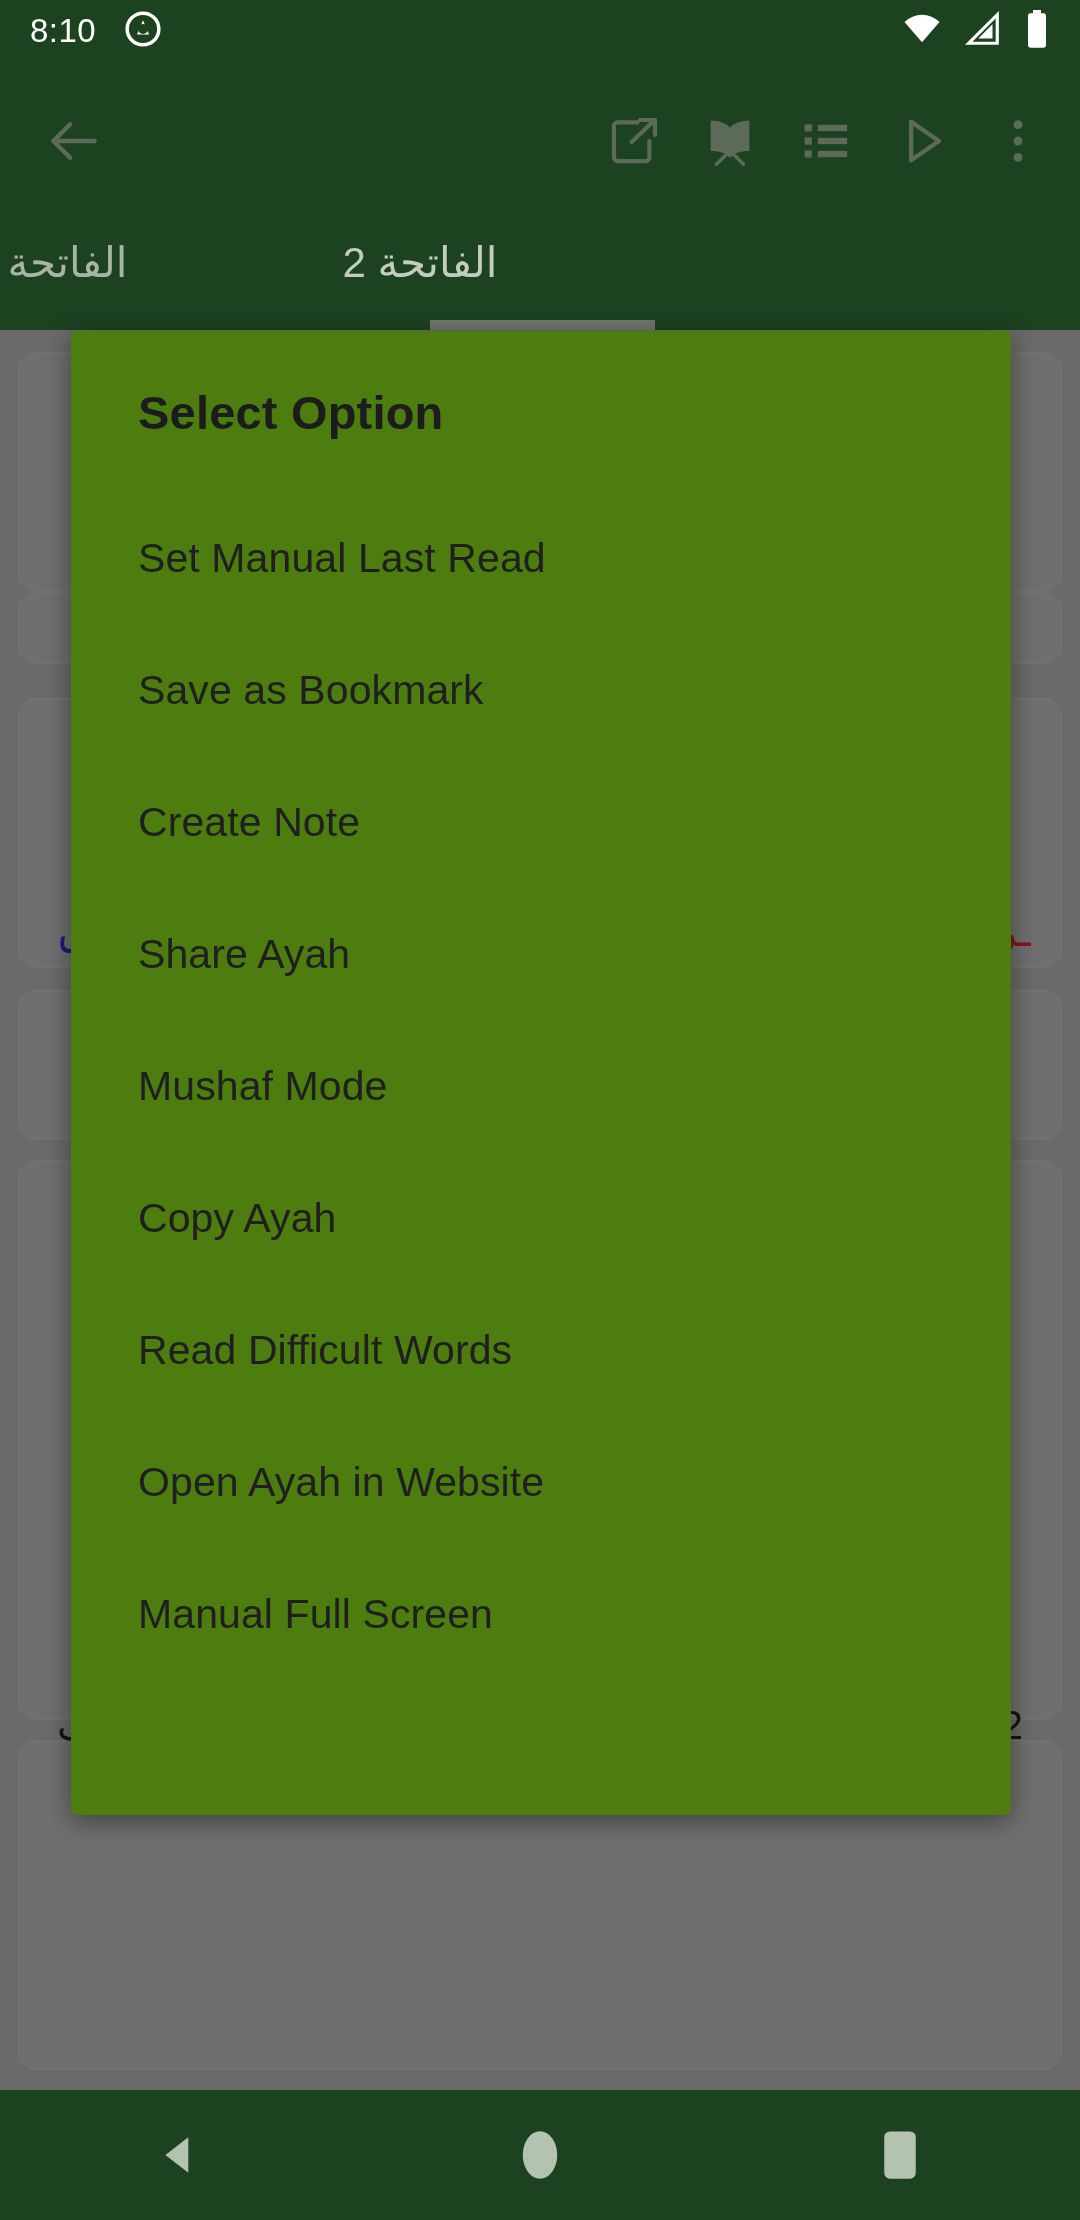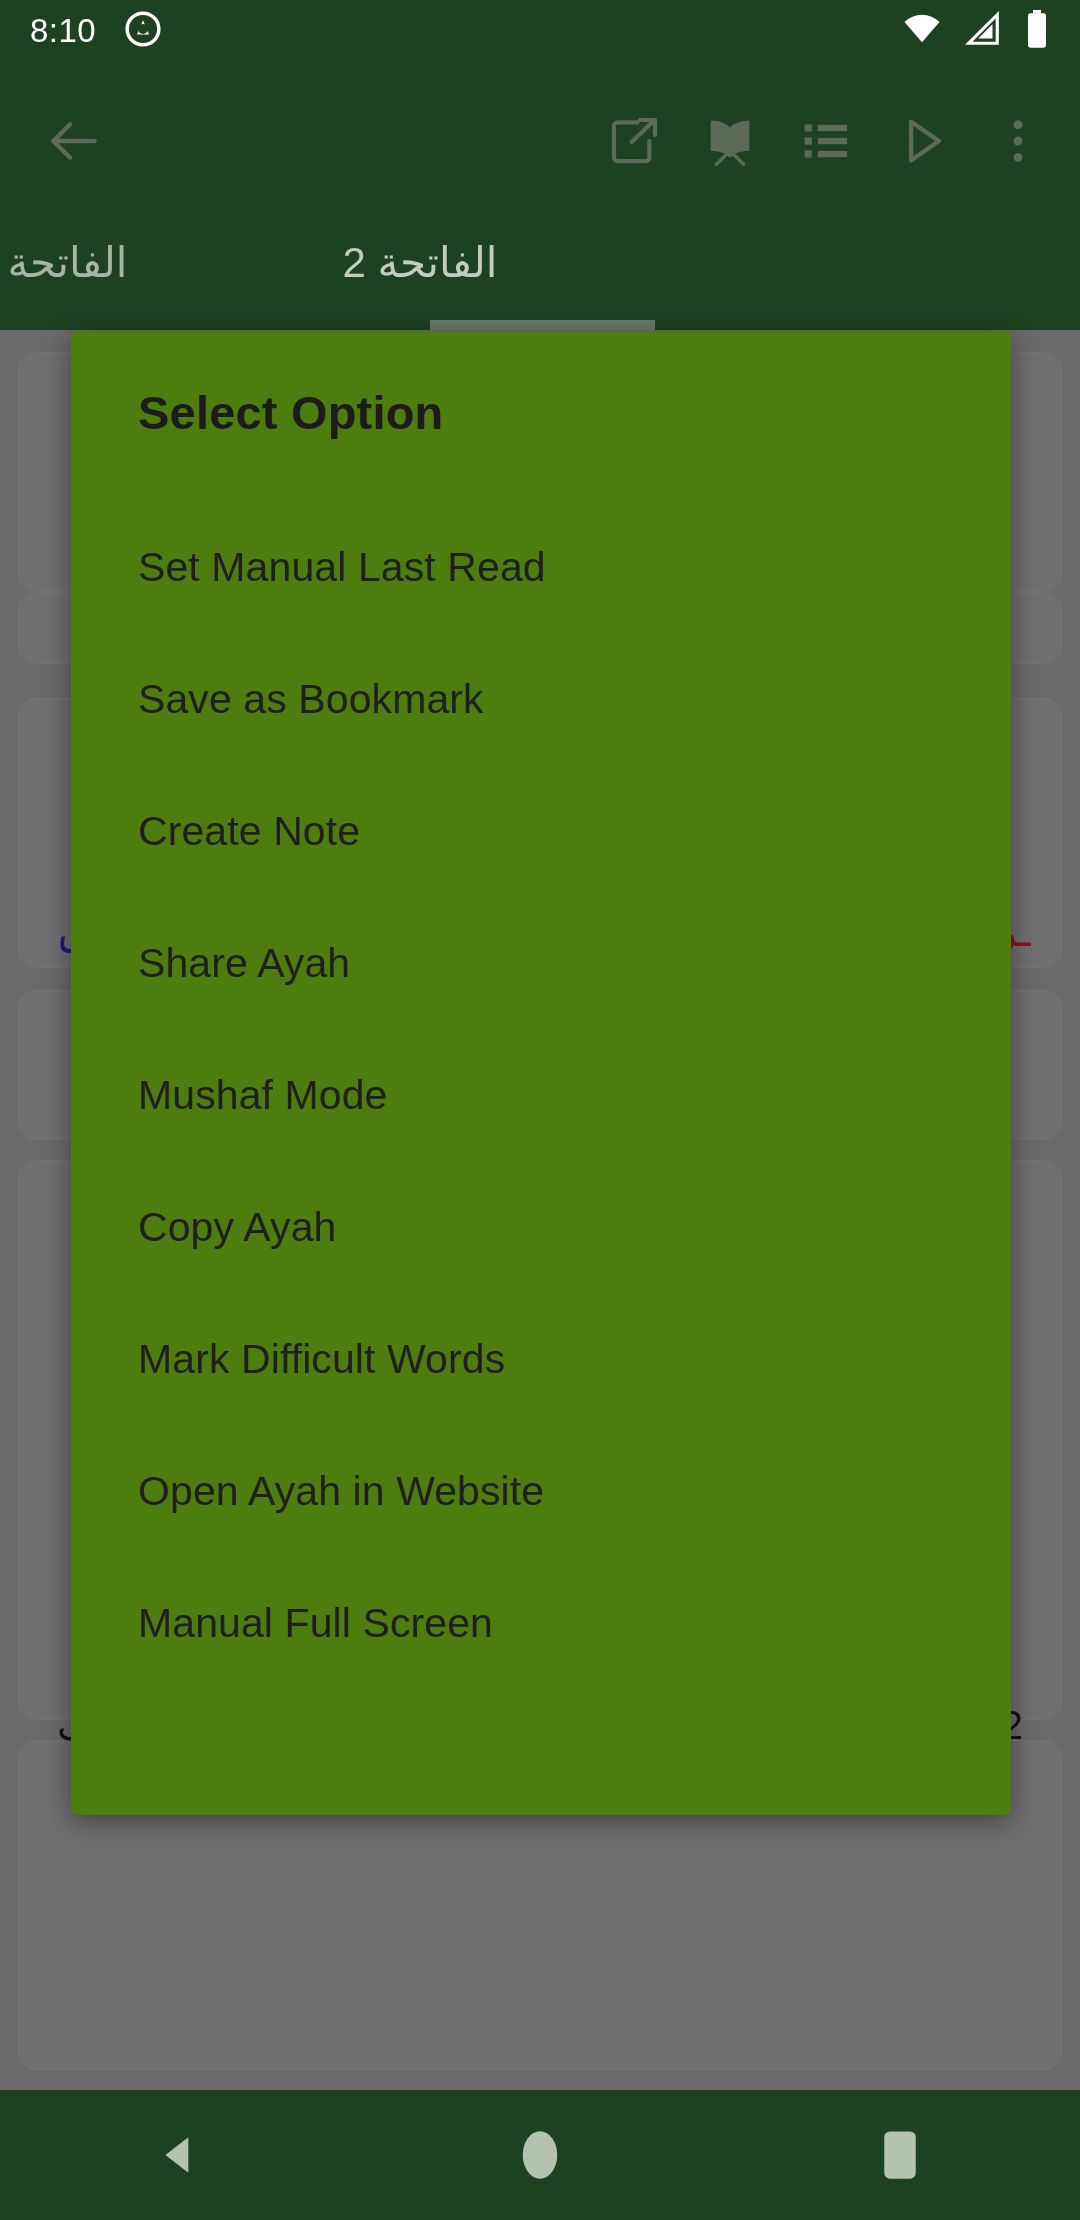--- a/index.html
+++ b/index.html
@@ -91,21 +91,21 @@
     width:940px; height:1484px;
     background:#4d7c0f; border-radius:6px;
     box-shadow:0 6px 26px rgba(0,0,0,0.42);
     overflow:hidden;
   }
   #dialog-title {
     position:absolute; top:54px; left:67px;
     font-size:47px; font-weight:bold; color:#1c1c1c;
     letter-spacing:0.2px;
   }
-  #dialog-list { position:absolute; top:170px; left:0; width:932px; }
+  #dialog-list { position:absolute; top:161px; left:0; width:932px; }
   .dialog-item {
     height:132px; display:flex; align-items:center;
     padding-left:67px;
     font-size:41px; color:#1f1f1f; letter-spacing:0.1px;
   }
 
   
   #nav-bar {
     position:absolute; bottom:0; left:0; width:1080px; height:130px;
     background:#1d4220; display:flex; align-items:center;
@@ -220,21 +220,21 @@
 
   <div id="dialog">
     <div id="dialog-title">Select Option</div>
     <div id="dialog-list">
       <div class="dialog-item">Set Manual Last Read</div>
       <div class="dialog-item">Save as Bookmark</div>
       <div class="dialog-item">Create Note</div>
       <div class="dialog-item">Share Ayah</div>
       <div class="dialog-item">Mushaf Mode</div>
       <div class="dialog-item">Copy Ayah</div>
-      <div class="dialog-item">Mark Difficult Words</div>
+      <div class="dialog-item">Read Difficult Words</div>
       <div class="dialog-item">Open Ayah in Website</div>
       <div class="dialog-item">Manual Full Screen</div>
     </div>
   </div>
 
   <div id="nav-bar">
     <div class="nav-btn">
       <svg width="50" height="50" viewBox="0 0 24 24">
         <path d="M16 3.5 L16 20.5 L5 12 Z" fill="#b4c2b0"></path>
       </svg>

